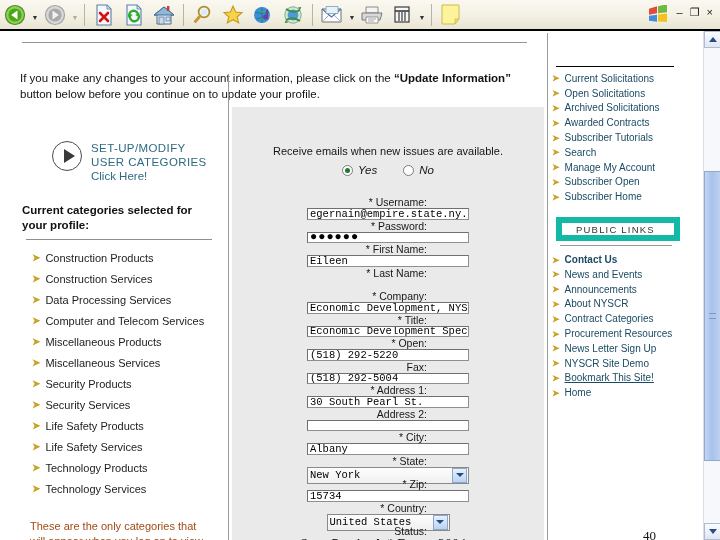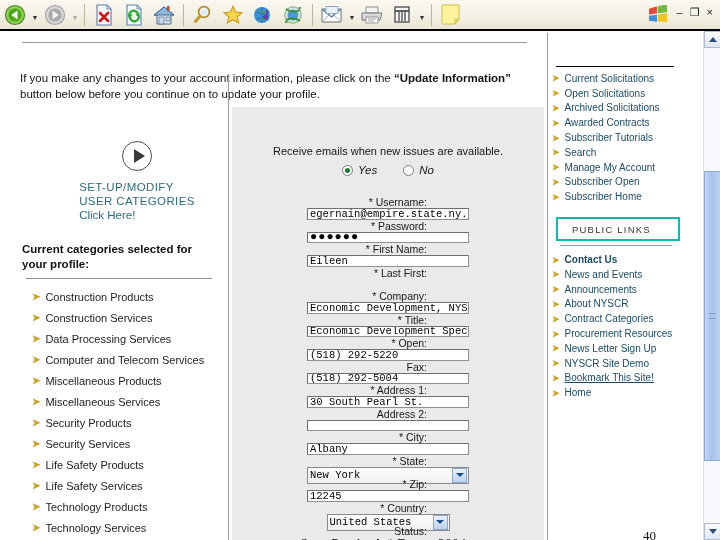--- a/index.html
+++ b/index.html
@@ -72,22 +72,22 @@
     font-size: 11.5px; color: #131313; line-height: 16px;
   }
   #intro b { font-weight: bold; }
 
   
   #left-col {
     position: absolute; left: 14px; top: 102px;
     width: 208px; height: 405px;
   }
   #setup-box {
-    display: flex; align-items: center; gap: 9px;
-    padding-left: 38px; padding-top: 6px; flex-direction: column;
+    display: flex; gap: 9px;
+    padding-left: 38px; padding-top: 6px;
   }
   .play-circle {
     width: 30px; height: 30px; border-radius: 50%;
     border: 1.6px solid #4c4c4c;
     display: flex; align-items: center; justify-content: center;
     flex: 0 0 auto;
   }
   .play-tri {
     width: 0; height: 0;
     border-left: 11px solid #3a3a3a;
@@ -212,21 +212,21 @@
   }
   #rule-top { margin: 0 0 4px 4px; height: 1px; background: #000; width: 118px; }
   .rlink {
     display: flex; align-items: center; gap: 5px;
     height: 14.8px; font-size: 10px; color: #1b4a63;
   }
   .rlink .chev { color: #c9a227; font-size: 9px; }
   #public-box {
     margin: 13px 0 0 4px;
     width: 124px; height: 24px;
-    border: 2px solid #14b8a6; background: #fff;
+    border: 6px solid #14b8a6; background: #fff;
     display: flex; align-items: center;
     padding-left: 14px;
     font-size: 9.5px; letter-spacing: 1.2px; color: #333;
   }
   #public-rule { margin: 4px 0 0 8px; width: 112px; height: 1px; background: #9a9a9a; }
   #public-list { margin-top: 6px; }
   .rlink.bold { font-weight: bold; color: #1b4a63; }
   .rlink.ul span.lbl { text-decoration: underline; }
 
   
@@ -535,21 +535,21 @@
           <div class="flabel">* Password:</div>
           <div class="finput pw">●●●●●●</div>
         </div>
 
         <div class="frow">
           <div class="flabel">* First Name:</div>
           <div class="finput">Eileen</div>
         </div>
 
         <div class="frow">
-          <div class="flabel">* Last First:</div>
+          <div class="flabel">* Last Name:</div>
         </div>
 
         <div class="frow">
           <div class="flabel">* Company:</div>
           <div class="finput">Economic Development, NYS</div>
         </div>
 
         <div class="frow">
           <div class="flabel">* Title:</div>
           <div class="finput">Economic Development Spec</div>
@@ -585,21 +585,21 @@
           <div class="fselect">
             <span>New York</span>
             <span class="sel-arrow">
                 <i></i>
               </span>
           </div>
         </div>
 
         <div class="frow">
           <div class="flabel">* Zip:</div>
-          <div class="finput">12245</div>
+          <div class="finput">15734</div>
         </div>
 
         <div class="frow">
           <div class="flabel">* Country:</div>
           <div class="fselect narrow">
             <span>United States</span>
             <span class="sel-arrow">
                 <i></i>
               </span>
           </div>

